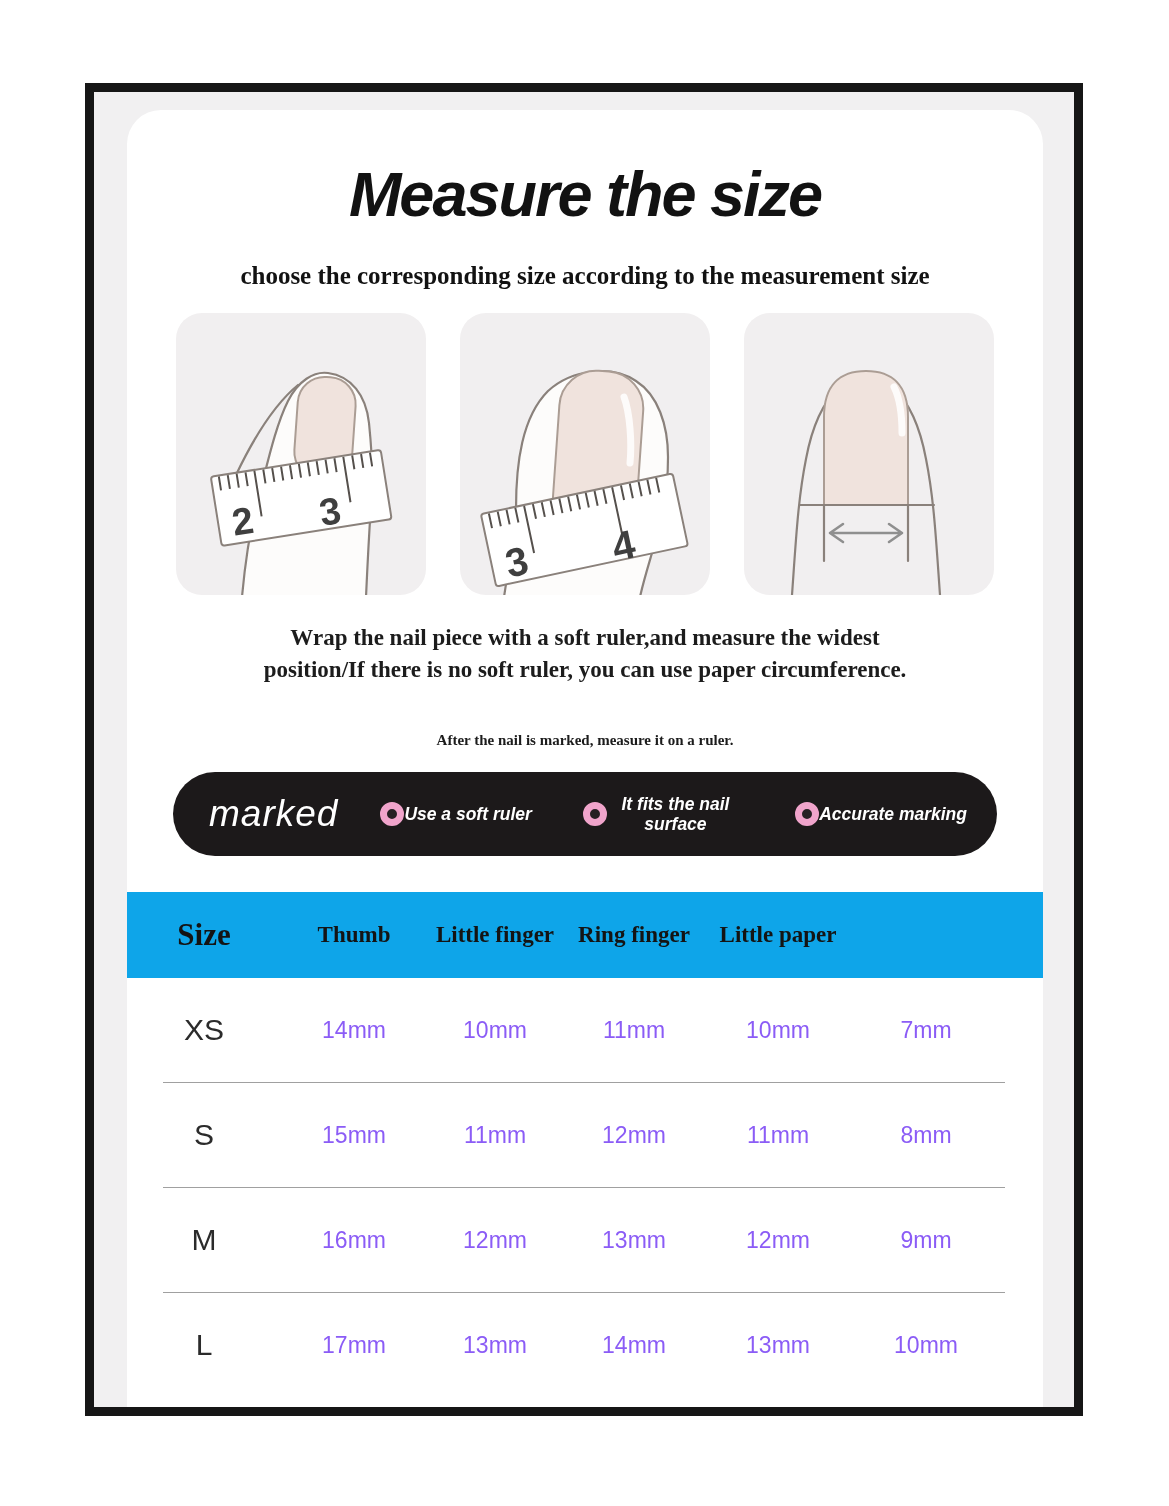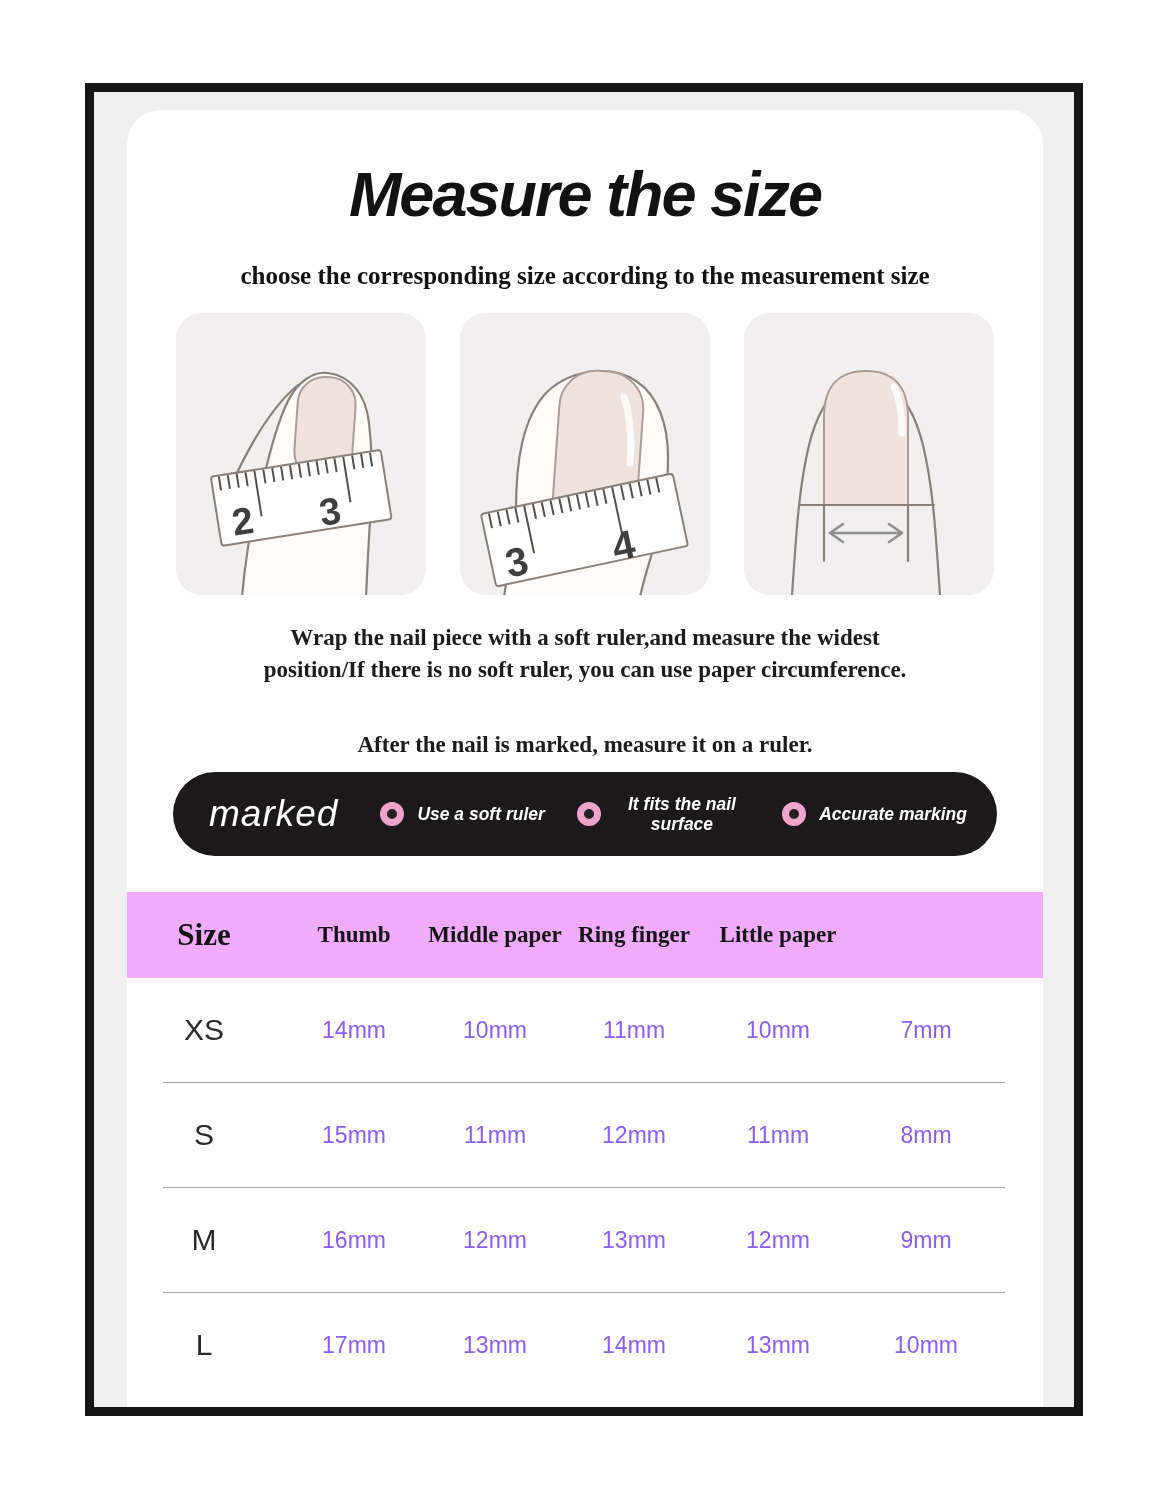--- a/index.html
+++ b/index.html
@@ -24,38 +24,38 @@
   .nailfill{fill:#f0e3dd;stroke:#ab9d94;stroke-width:2;}
   .tapefill{fill:#ffffff;stroke:#8a817b;stroke-width:2;}
   .tick{stroke:#55504c;stroke-width:2;fill:none;}
   .tapeNum{font-family:"Liberation Sans",sans-serif;font-weight:bold;fill:#3f3f3f;}
   .hl{stroke:#ffffff;stroke-width:7;fill:none;stroke-linecap:round;opacity:.85;}
   .arrowink{stroke:#8f8f8f;stroke-width:2.6;fill:none;stroke-linecap:round;stroke-linejoin:round;}
 
   .para1{position:absolute;top:512px;left:50%;transform:translateX(-50%);width:648px;text-align:center;
          font-family:"Liberation Serif",serif;font-weight:bold;font-size:23px;line-height:1.4;color:#1c1c1c;}
   .para2{position:absolute;top:622px;left:0;width:100%;text-align:center;
-         font-family:"Liberation Serif",serif;font-weight:bold;font-size:23px;color:#1c1c1c;}
+         font-family:"Liberation Serif",serif;font-weight:bold;font-size:15px;color:#1c1c1c;}
 
   .pill{position:absolute;top:662px;left:46px;width:824px;height:84px;border-radius:42px;
         background:#1c191a;display:flex;align-items:center;box-sizing:border-box;padding:0 30px 0 36px;}
   .pointLabel{font-family:"Liberation Sans",sans-serif;font-style:italic;font-weight:300;
         font-size:37px;color:#ffffff;letter-spacing:1px;margin-right:42px;}
   .pillItems{flex:1;display:flex;align-items:center;justify-content:space-between;}
-  .pillItem{display:flex;align-items:center;gap:13px;}
+  .pillItem{display:flex;align-items:center;gap:0;}
   .ring{width:24px;height:24px;border-radius:50%;box-sizing:border-box;
         border:7px solid #f0a4cb;background:#262023;flex:0 0 auto;}
   .pillText{font-family:"Liberation Sans",sans-serif;font-style:italic;font-weight:bold;
         font-size:17.5px;line-height:1.15;color:#ffffff;text-align:center;}
   .pillText.wrap2{max-width:136px;}
 
   .tableSection{position:absolute;top:782px;left:0;width:100%;}
   .gridRow{display:grid;grid-template-columns:154px 146px 136px 142px 146px 150px 42px;
         align-items:center;}
-  .headBand{height:86px;background:#f0abfc;}
+  .headBand{height:86px;background:#0ea5e9;}
   .hcell{text-align:center;font-family:"Liberation Serif",serif;font-weight:bold;
         font-size:23px;color:#141414;}
   .hcell.first{font-size:31px;}
   .hcell .narrow{display:inline-block;width:76px;text-align:left;}
   .dataRow{height:104px;}
   .cell{text-align:center;font-family:"Liberation Sans",sans-serif;font-size:23px;color:#8b5cf6;}
   .cell.sizeCell{font-size:30px;color:#2b2b2b;}
   .divider{height:1px;background:#a0a0a0;margin-left:36px;width:842px;}
 </style>
 </head>
@@ -130,21 +130,21 @@
             <span class="ring"></span>
             <span class="pillText">Accurate marking</span>
           </div>
         </div>
       </div>
 
       <div class="tableSection">
         <div class="gridRow headBand">
           <div class="hcell first">Size</div>
           <div class="hcell">Thumb</div>
-          <div class="hcell">Middle paper</div>
+          <div class="hcell">Little finger</div>
           <div class="hcell">Ring finger</div>
           <div class="hcell">Little paper</div>
           <div></div>
         </div>
 
         <div class="gridRow dataRow">
           <div class="cell sizeCell">XS</div>
           <div class="cell">14mm</div>
           <div class="cell">10mm</div>
           <div class="cell">11mm</div>

